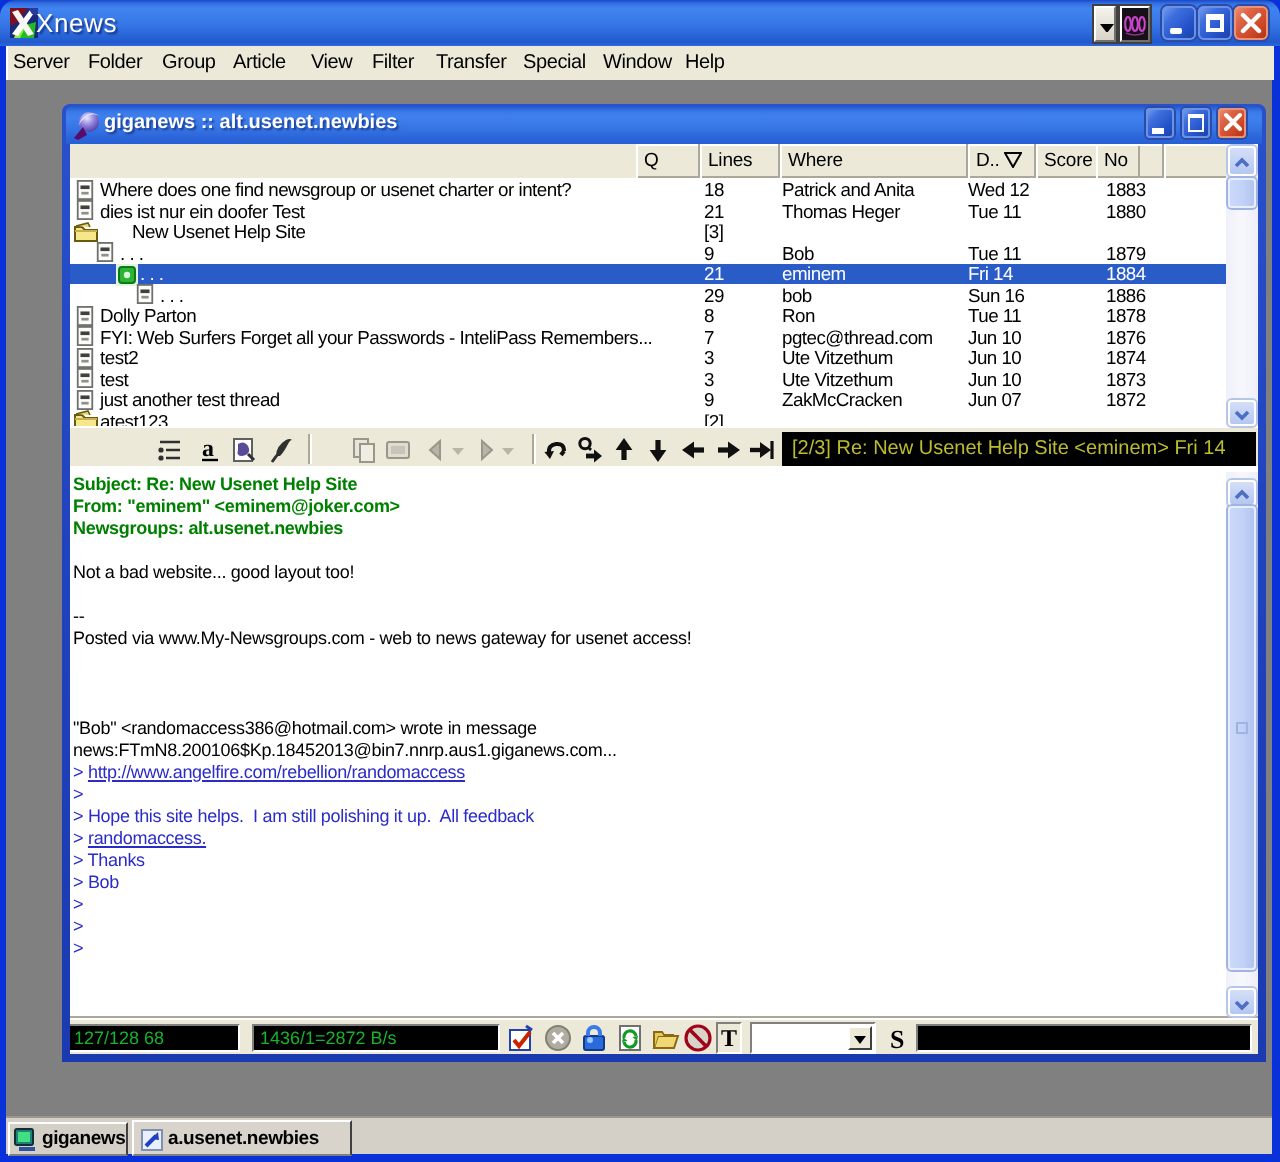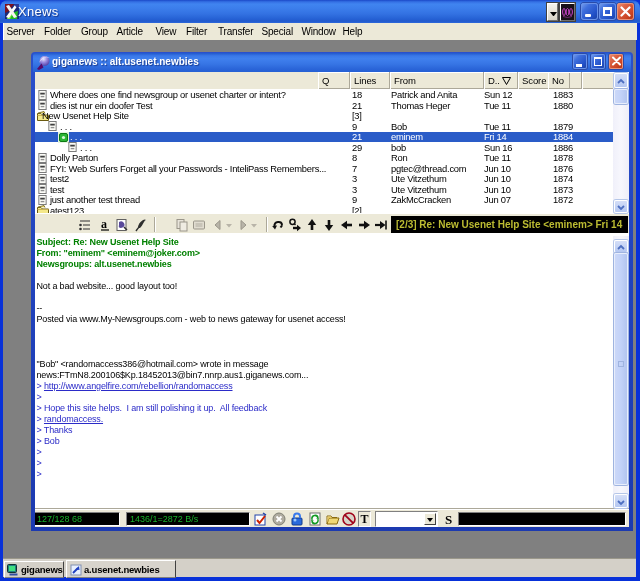--- a/index.html
+++ b/index.html
@@ -29,21 +29,21 @@
 
 #lhead { left:0; top:0; width:578px; height:17px; background:#ece9d8; }
 .hc { position:absolute; top:0; height:17px; border-right:1px solid #aca899; box-shadow:inset 1px 1px 0 #fff, inset 0 -1px 0 #aca899; font-size:9.5px; letter-spacing:-0.1px; color:#000; padding:3px 0 0 4px; }
 
 #list { left:0; top:17px; width:578px; height:124px; background:#fff; overflow:hidden; }
 .row { position:absolute; left:0; width:578px; height:10.5px; font-size:9.4px; letter-spacing:-0.25px; line-height:10.5px; color:#000; white-space:nowrap; }
 .row .cell { position:absolute; top:-0.5px; line-height:11.5px; }
 .ric { position:absolute; top:0px; }
 
 #tbar { left:0; top:141px; width:594px; height:20px; background:#ece9d8; border-top:1px solid #fff; }
-#blackbar { position:absolute; left:356px; top:2px; width:237px; height:17px; background:#000; color:#bcbc32; font-size:10px; line-height:17px; padding-left:5px; white-space:nowrap;font-weight:bold; }
+#blackbar { position:absolute; left:356px; top:2px; width:237px; height:17px; background:#000; color:#bcbc32; font-size:10px; line-height:17px; padding-left:5px; white-space:nowrap; }
 
 #msg { left:0; top:161px; width:578px; height:275px; background:#fff; overflow:hidden; }
 #msg pre { font-family:"Liberation Sans",sans-serif; font-size:9px; letter-spacing:-0.15px; line-height:11.1px; margin:0; position:absolute; left:1.5px; top:3.5px; }
 .grn { color:#008000; font-weight:bold; font-size:9px; letter-spacing:-0.15px; }
 .qt { color:#2b2bc8; }
 
 #bbar { left:-2px; top:436px; width:598px; height:19px; background:#ece9d8; border-top:1px solid #aca899; box-shadow:inset 0 1px 0 #fff; }
 .bpanel { position:absolute; top:3px; height:14px; background:#000; border:1px solid; border-color:#808080 #fff #fff #808080; color:#17b32b; font-size:9px; line-height:13px; padding-left:3px; }
 
 .sb { position:absolute; left:578px; width:16px; background:linear-gradient(90deg,#f0f0fa 0%,#f7f7fd 50%,#eeeef8 100%); }
@@ -142,60 +142,60 @@
     <div style="position:absolute;left:561px;top:4px;width:8px;height:8.5px;border:1.8px solid #fff;border-top-width:2.6px"></div>
     <div class="icapbtn cb-red" style="left:576px"></div>
     <svg style="position:absolute;left:578.5px;top:3px" width="9" height="10" viewBox="0 0 9 10">
         <path d="M1,1.5 L8,8.5 M8,1.5 L1,8.5" stroke="#fff" stroke-width="2" stroke-linecap="round"></path>
       </svg>
   </div>
   <div class="abs" id="iwbody">
     <div class="abs" id="lhead">
       <div class="hc" style="left:283px;width:32px">Q</div>
       <div class="hc" style="left:315px;width:40px">Lines</div>
-      <div class="hc" style="left:355px;width:94px">From</div>
+      <div class="hc" style="left:355px;width:94px">Where</div>
       <div class="hc" style="left:449px;width:34px">D..&nbsp;<svg width="9" height="8" viewBox="0 0 9 8" style="vertical-align:-1px">
             <polygon points="0.5,0.5 8.5,0.5 4.5,7.5" fill="none" stroke="#000" stroke-width="1"></polygon>
           </svg></div>
       <div class="hc" style="left:483px;width:52px">Score</div>
       <div class="hc" style="left:513px;width:33.5px">No</div>
       <div class="hc" style="left:546.5px;width:31.5px;border-right:none"></div>
     </div>
     <div class="abs" id="list">
       <div class="row" style="top:0.8px">
           <svg class="ric" style="left:3px" width="9" height="10" viewBox="0 0 9 11">
             <rect x="0.5" y="0.5" width="8" height="10" fill="#fdfdf8" stroke="#707070"></rect>
             <rect x="2" y="3" width="5" height="2" fill="#404040"></rect>
             <rect x="2.5" y="6.5" width="4" height="1.5" fill="#909090"></rect>
           </svg>
           <span class="cell" style="left:15px">Where does one find newsgroup or usenet charter or intent?</span>
           <span class="cell" style="left:317px">18</span>
           <span class="cell" style="left:356px">Patrick and Anita</span>
-          <span class="cell" style="left:449px">Sun 12</span>
+          <span class="cell" style="left:449px">Wed 12</span>
           <span class="cell" style="left:518px">1883</span>
         </div>
       <div class="row" style="top:11.3px">
           <svg class="ric" style="left:3px" width="9" height="10" viewBox="0 0 9 11">
             <rect x="0.5" y="0.5" width="8" height="10" fill="#fdfdf8" stroke="#707070"></rect>
             <rect x="2" y="3" width="5" height="2" fill="#404040"></rect>
             <rect x="2.5" y="6.5" width="4" height="1.5" fill="#909090"></rect>
           </svg>
           <span class="cell" style="left:15px">dies ist nur ein doofer Test</span>
           <span class="cell" style="left:317px">21</span>
           <span class="cell" style="left:356px">Thomas Heger</span>
           <span class="cell" style="left:449px">Tue 11</span>
           <span class="cell" style="left:518px">1880</span>
         </div>
       <div class="row" style="top:21.8px">
           <svg class="ric" style="left:2px" width="12" height="10" viewBox="0 0 12 10">
             <path d="M0.5,2.5 L4,2.5 L5.5,4 L11.5,4 L11.5,9.5 L0.5,9.5 Z" fill="#f4e88a" stroke="#6a5a10"></path>
             <path d="M0.5,4.5 L11.5,4.5" stroke="#c8b050" stroke-width="1"></path>
             <path d="M1,2 L7,0.5 L8,2.5" fill="#e8d870" stroke="#6a5a10" stroke-width="0.8"></path>
           </svg>
-          <span class="cell" style="left:7px">New Usenet Help Site</span>
+          <span class="cell" style="left:31px">New Usenet Help Site</span>
           <span class="cell" style="left:317px">[3]</span>
         </div>
       <div class="row" style="top:32.3px">
           <svg class="ric" style="left:13px" width="9" height="10" viewBox="0 0 9 11">
             <rect x="0.5" y="0.5" width="8" height="10" fill="#fdfdf8" stroke="#707070"></rect>
             <rect x="2" y="3" width="5" height="2" fill="#404040"></rect>
             <rect x="2.5" y="6.5" width="4" height="1.5" fill="#909090"></rect>
           </svg>
           <span class="cell" style="left:25px">. . .</span>
           <span class="cell" style="left:317px">9</span>

